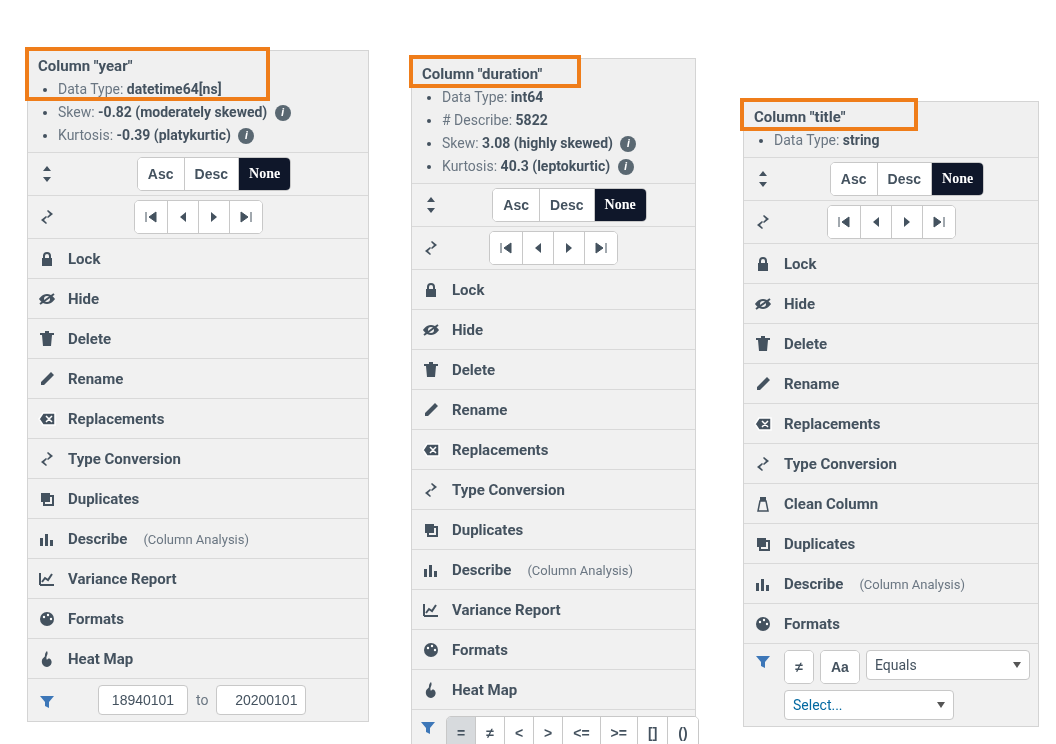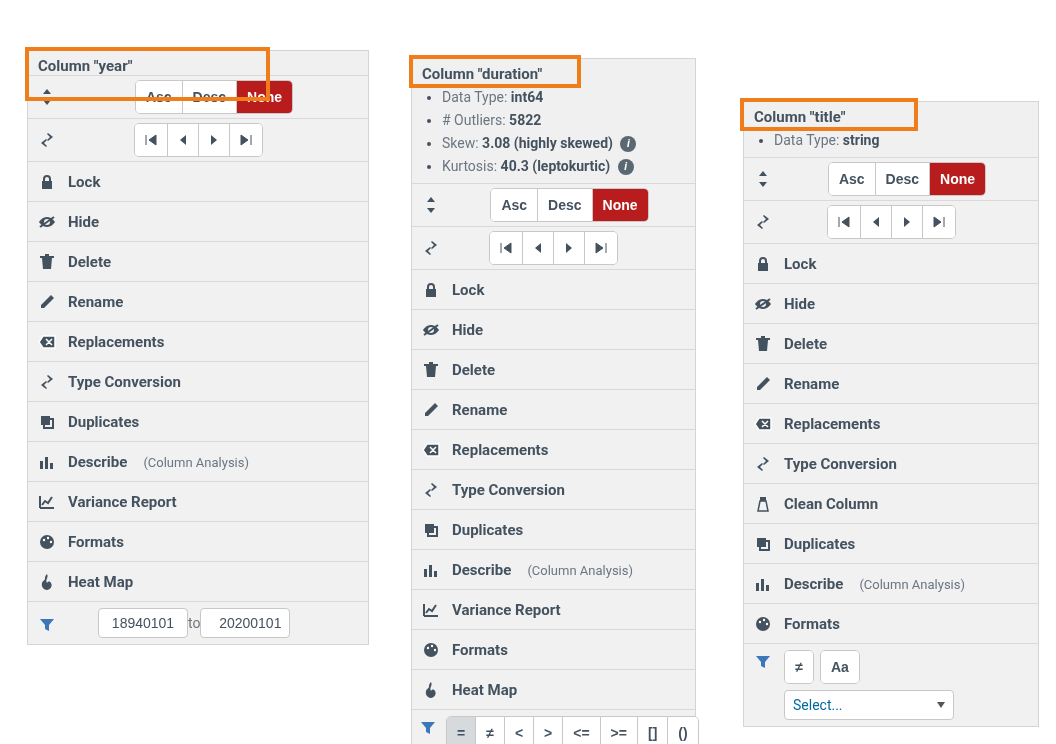--- a/index.html
+++ b/index.html
@@ -94,22 +94,23 @@
     color: #44525f;
     cursor: pointer;
     display: flex;
     align-items: center;
     justify-content: center;
     min-width: 28px;
     height: 28px;
   }
   .seg button:last-child { border-right: none; }
   .seg button.muted {
-    background: #b91c1c;
+    background: #0f172a;
     color: #fff;
+    font-family: Liberation Serif, serif;
   }
   .seg button.active {
     background: #d7dadd;
   }
   .filter-row {
     border-top: 1px solid #d9d9d9;
     padding: 6px 8px;
     background: #f1f1f1;
     display: flex;
     align-items: flex-start;
@@ -130,28 +131,33 @@
     align-items: center;
     justify-content: space-between;
     gap: 8px;
     cursor: pointer;
     min-width: 150px;
     color: #0369a1;
   }
   .caret { border-top: 6px solid #555; border-left: 4px solid transparent; border-right: 4px solid transparent; }
   .highlight { position: absolute; border: 4px solid #ef7d1a; pointer-events: none; }
   svg { display: block; }
-  .range-wrap { display:flex; align-items:center; gap:0; margin-left:30px; }
+  .range-wrap { display:flex; align-items:center; gap:8px; margin-left:30px; }
   .range-wrap .to { color:#6a7682; }
 </style>
 </head>
 <body>
 
 <div class="panel" style="left:27px; top:50px; width:342px;">
   <div class="panel-header">Column "year"</div>
+  <ul class="stat-list">
+    <li><span class="k">Data Type:</span> <span class="v">datetime64[ns]</span></li>
+    <li><span class="k">Skew:</span> <span class="v">-0.82 (moderately skewed)</span> <span class="info-dot">i</span></li>
+    <li><span class="k">Kurtosis:</span> <span class="v">-0.39 (platykurtic)</span> <span class="info-dot">i</span></li>
+  </ul>
 
   <div class="row">
     <div class="icon-cell">
       <svg width="14" height="16" viewBox="0 0 14 16">
           <path d="M7 0 L11 5 L3 5 Z M7 16 L3 11 L11 11 Z" fill="#44525f"></path>
         </svg>
     </div>
     <div style="flex:1; display:flex; justify-content:center;">
       <div class="seg">
         <button>Asc</button>
@@ -299,21 +305,21 @@
       <span class="to">to</span>
       <input class="field" style="width: 90px; text-align: right;" value="20200101">
     </div>
   </div>
 </div>
 
 <div class="panel" style="left:411px; top:58px; width:285px;">
   <div class="panel-header">Column "duration"</div>
   <ul class="stat-list">
     <li><span class="k">Data Type:</span> <span class="v">int64</span></li>
-    <li><span class="k"># Outliers:</span> <span class="v">5822</span></li>
+    <li><span class="k"># Describe:</span> <span class="v">5822</span></li>
     <li><span class="k">Skew:</span> <span class="v">3.08 (highly skewed)</span> <span class="info-dot">i</span></li>
     <li><span class="k">Kurtosis:</span> <span class="v">40.3 (leptokurtic)</span> <span class="info-dot">i</span></li>
   </ul>
 
   <div class="row">
     <div class="icon-cell">
         <svg width="14" height="16" viewBox="0 0 14 16">
           <path d="M7 0 L11 5 L3 5 Z M7 16 L3 11 L11 11 Z" fill="#44525f"></path>
         </svg>
       </div>
@@ -623,20 +629,24 @@
         </svg>
       </div>
     <div style="flex:1;">
       <div style="display:flex; gap:6px; margin-bottom:6px;">
         <div class="seg">
             <button>≠</button>
           </div>
         <div class="seg">
             <button>Aa</button>
           </div>
+        <div class="field select" style="flex:1; color:#44525f;">
+            <span>Equals</span>
+            <span class="caret"></span>
+          </div>
       </div>
       <div class="field select" style="width:170px;">
           <span>Select...</span>
           <span class="caret"></span>
         </div>
     </div>
   </div>
 </div>
 
 <div class="highlight" style="left:25px; top:47px; width:245px; height:54px;"></div>

